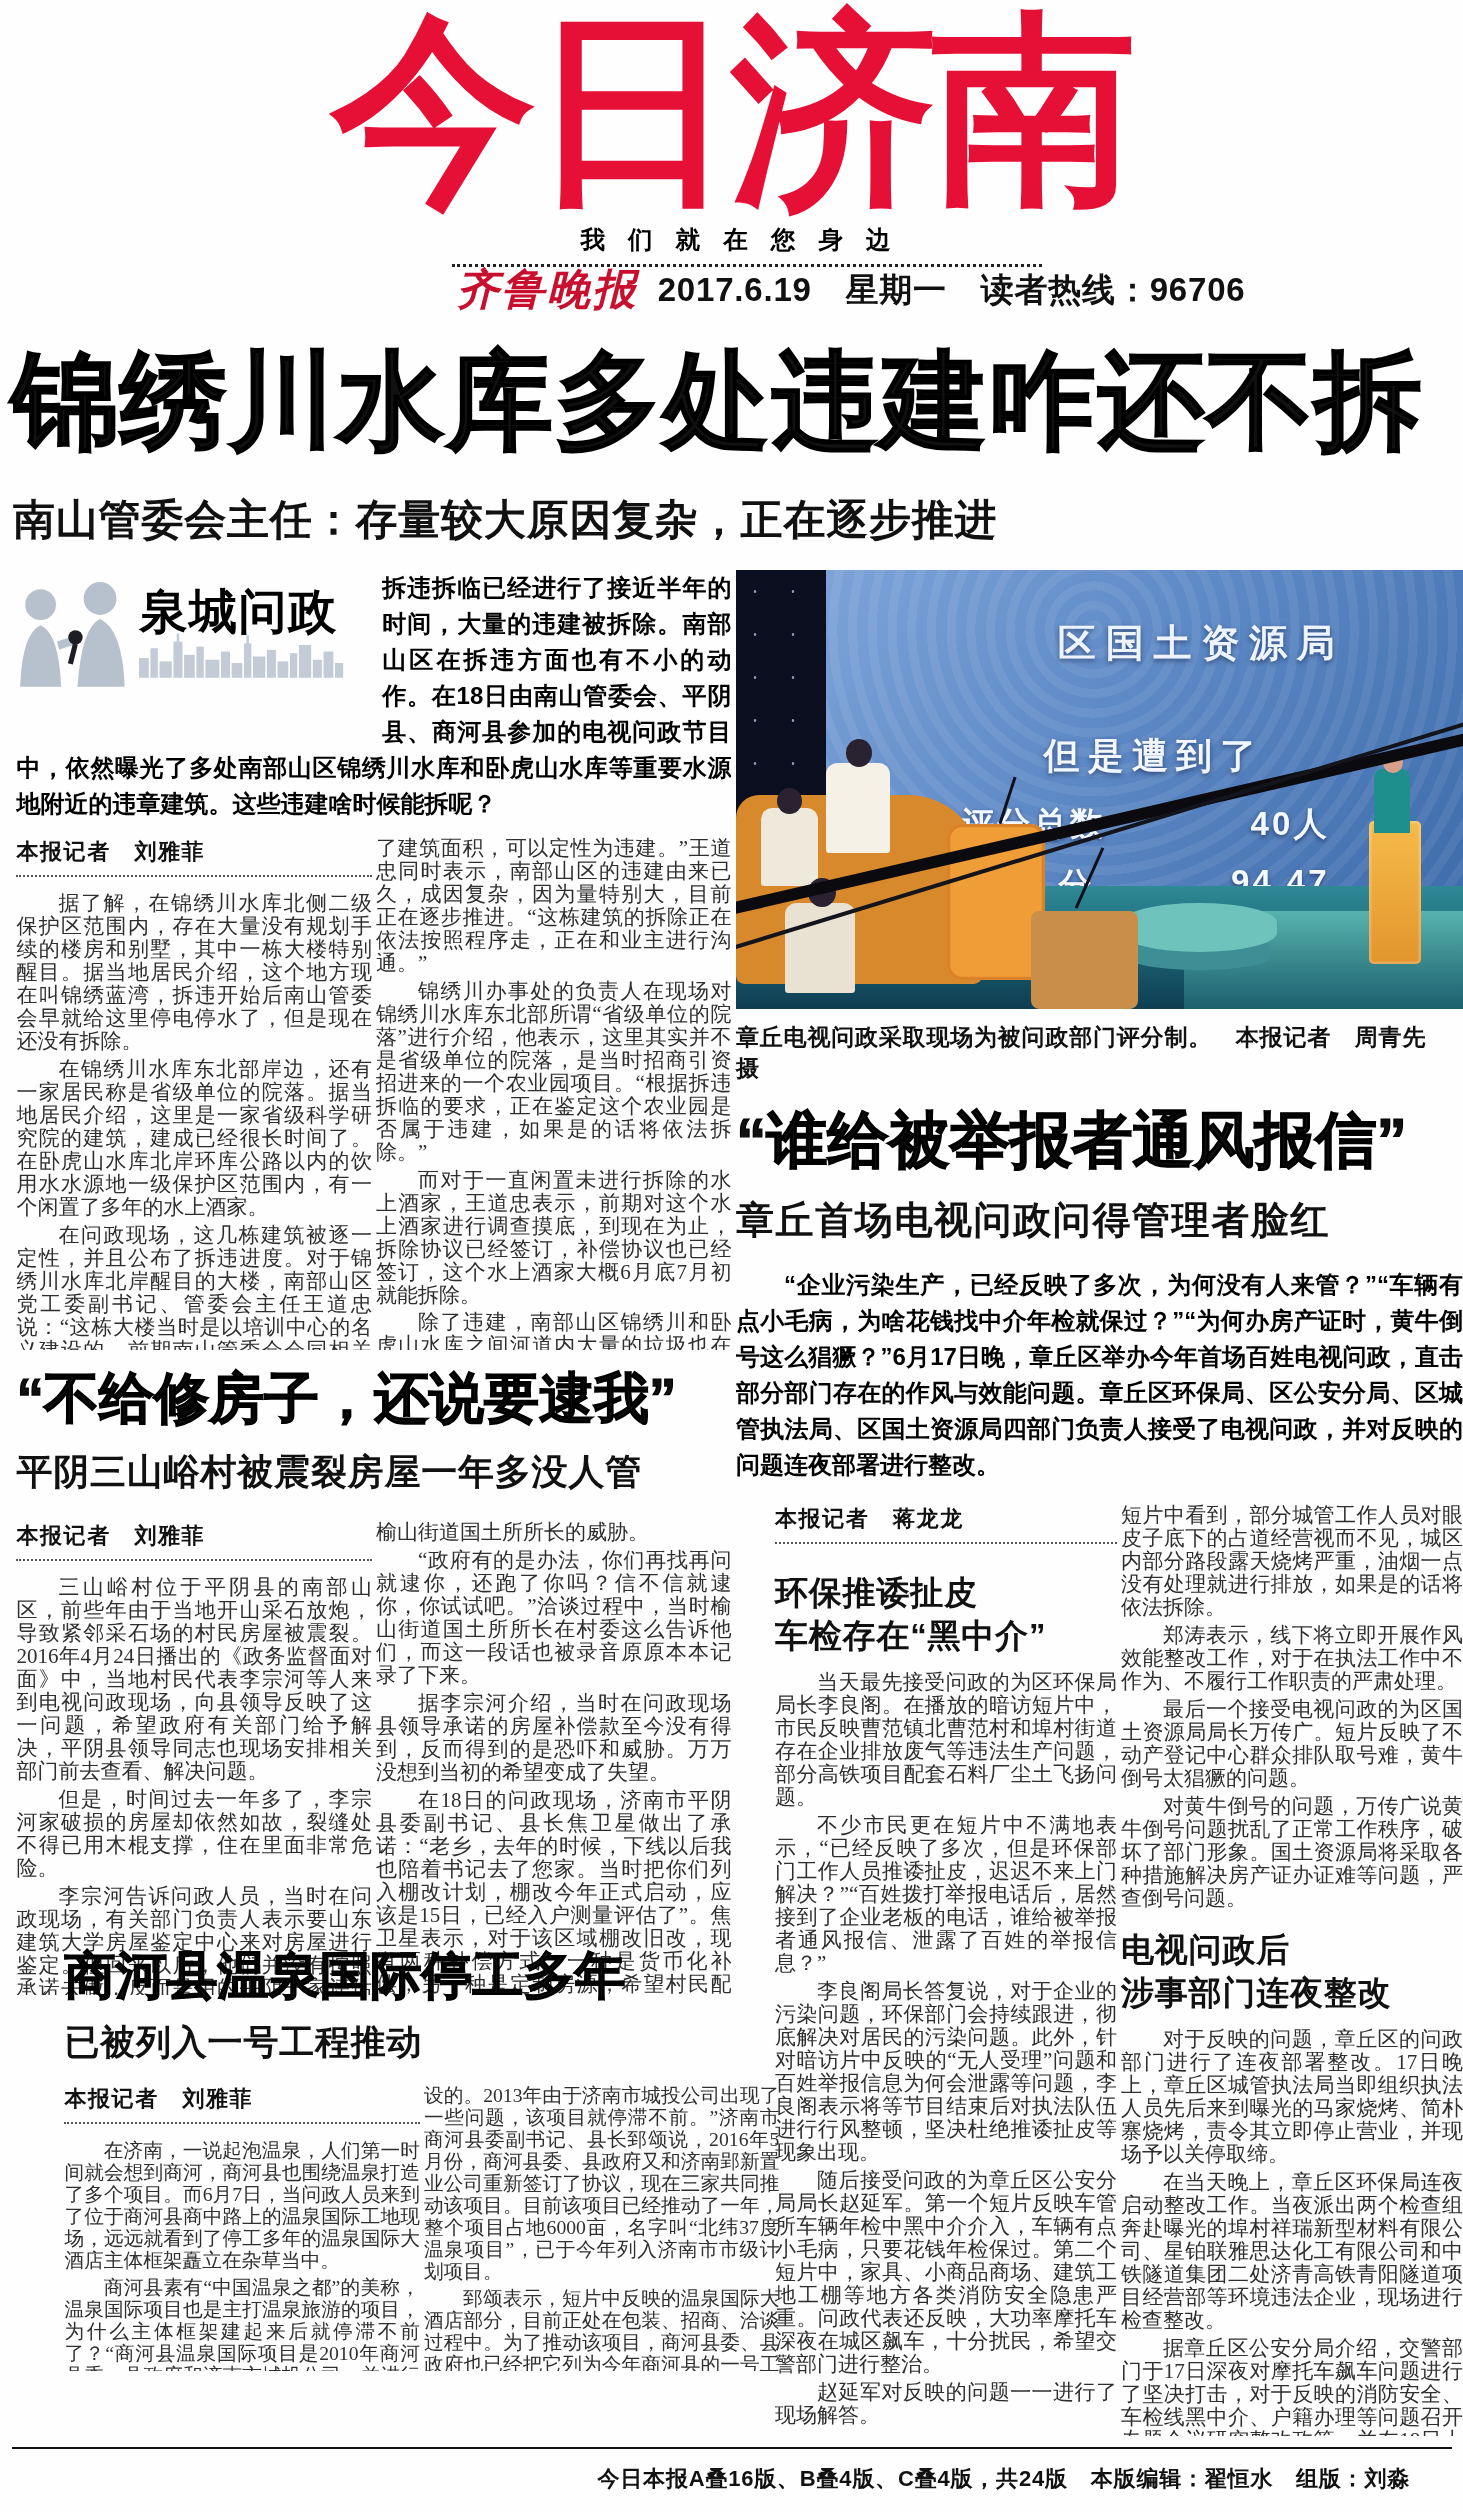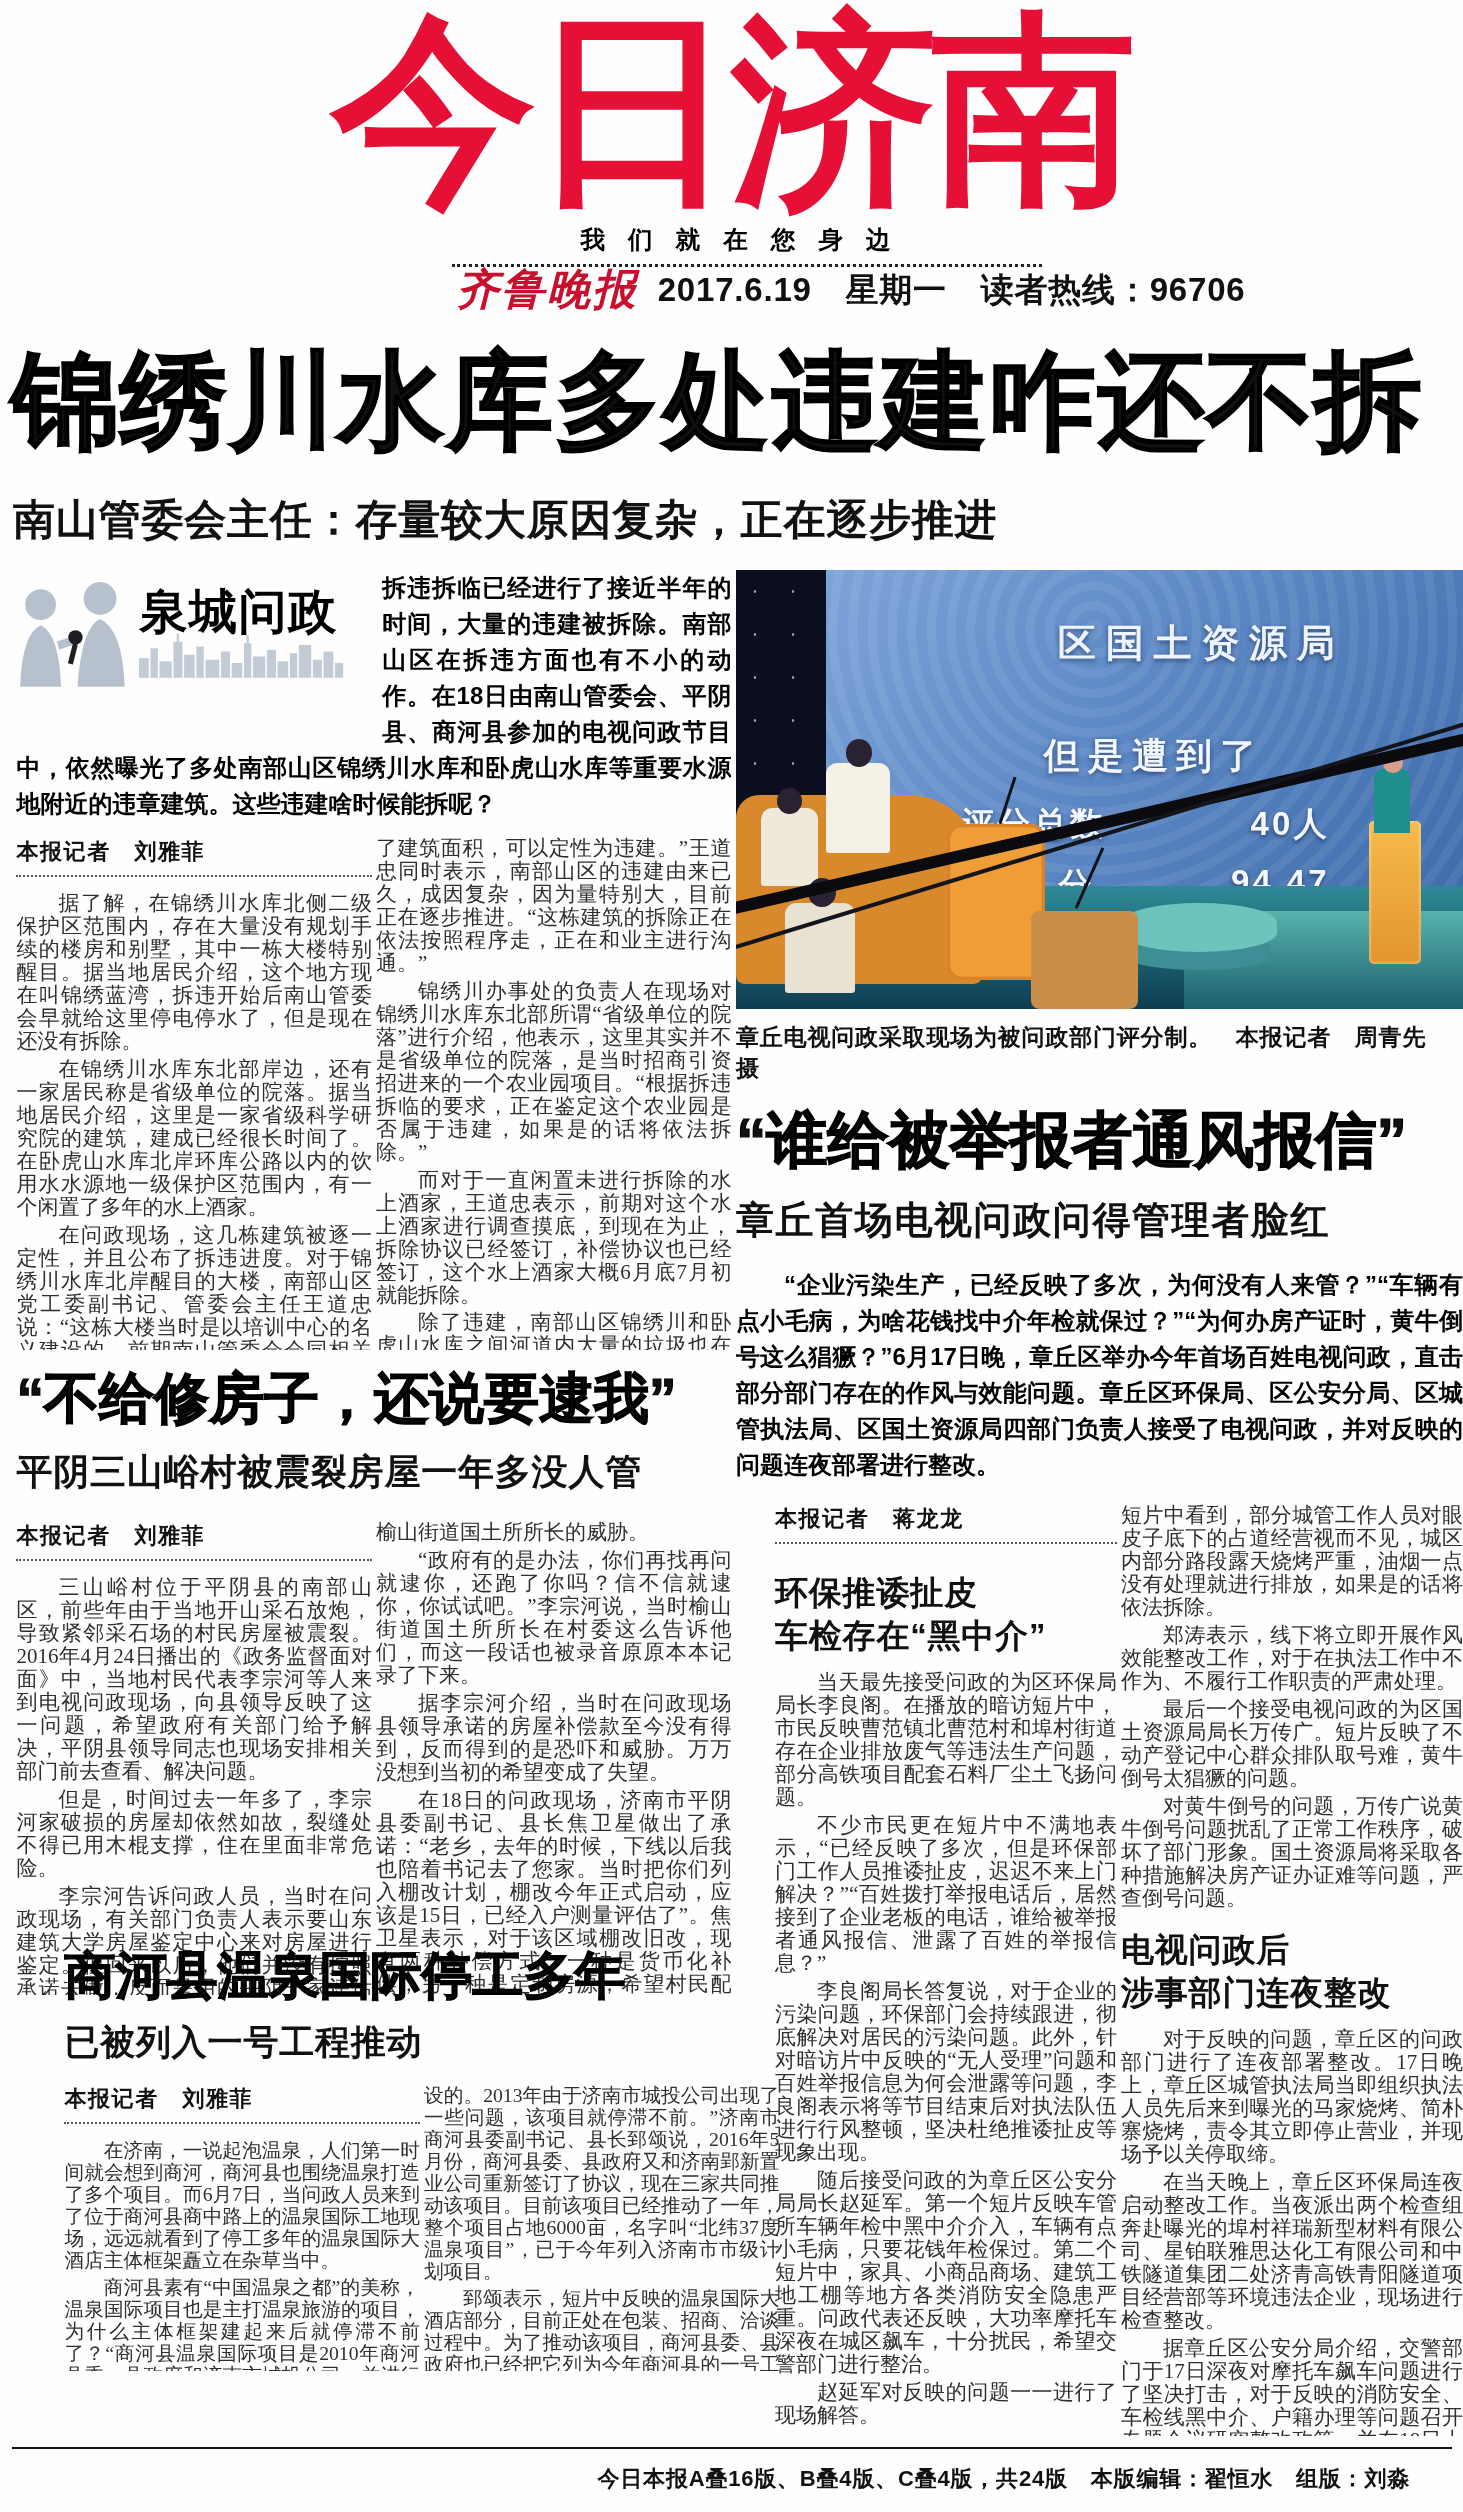--- a/index.html
+++ b/index.html
@@ -253,21 +253,21 @@
     <div class="house-subhead">平阴三山峪村被震裂房屋一年多没人管</div>
     <div class="cols house-cols body">
       <div class="col">
         <div class="byline">本报记者　刘雅菲</div>
         <p>三山峪村位于平阴县的南部山区，前些年由于当地开山采石放炮，导致紧邻采石场的村民房屋被震裂。2016年4月24日播出的《政务监督面对面》中，当地村民代表李宗河等人来到电视问政现场，向县领导反映了这一问题，希望政府有关部门给予解决，平阴县领导同志也现场安排相关部门前去查看、解决问题。</p>
         <p>但是，时间过去一年多了，李宗河家破损的房屋却依然如故，裂缝处不得已用木棍支撑，住在里面非常危险。</p>
         <p>李宗河告诉问政人员，当时在问政现场，有关部门负责人表示要山东建筑大学房屋鉴定中心来对房屋进行鉴定。但回来以后，他们并没有按照承诺去做，反而是用的平阴一家评估公司。为此村民提出疑问，“为什么不用电视台说的鉴定资质，却用平阴县的呢？”但是遭到了</p>
       </div>
       <div class="col">
         <p class="cont">榆山街道国土所所长的威胁。</p>
-        <p>“政府有的是办法，你们再找再问就逮你，还跑了你吗？信不信就逮你，你试试吧。”李宗河说，当时榆山街道国土所所长在村委这么告诉他们，而这一段话也被录音原原本本记录了下来。</p>
+        <p>“政府有的是办法，你们再找再问就逮你，还跑了你吗？信不信就逮你，你试试吧。”洽谈过程中，当时榆山街道国土所所长在村委这么告诉他们，而这一段话也被录音原原本本记录了下来。</p>
         <p>据李宗河介绍，当时在问政现场县领导承诺的房屋补偿款至今没有得到，反而得到的是恐吓和威胁。万万没想到当初的希望变成了失望。</p>
         <p>在18日的问政现场，济南市平阴县委副书记、县长焦卫星做出了承诺：“老乡，去年的时候，下线以后我也陪着书记去了您家。当时把你们列入棚改计划，棚改今年正式启动，应该是15日，已经入户测量评估了”。焦卫星表示，对于该区域棚改旧改，现有两种补偿方式，一种是货币化补偿，另一种是定制房源，希望村民配合好棚改旧改，尽快解决好住房问题。</p>
       </div>
     </div>
   </div>
 
   <div id="spring">
     <div class="spring-headline">商河县温泉国际停工多年</div>
     <div class="spring-subhead">已被列入一号工程推动</div>
     <div class="cols spring-cols body">

